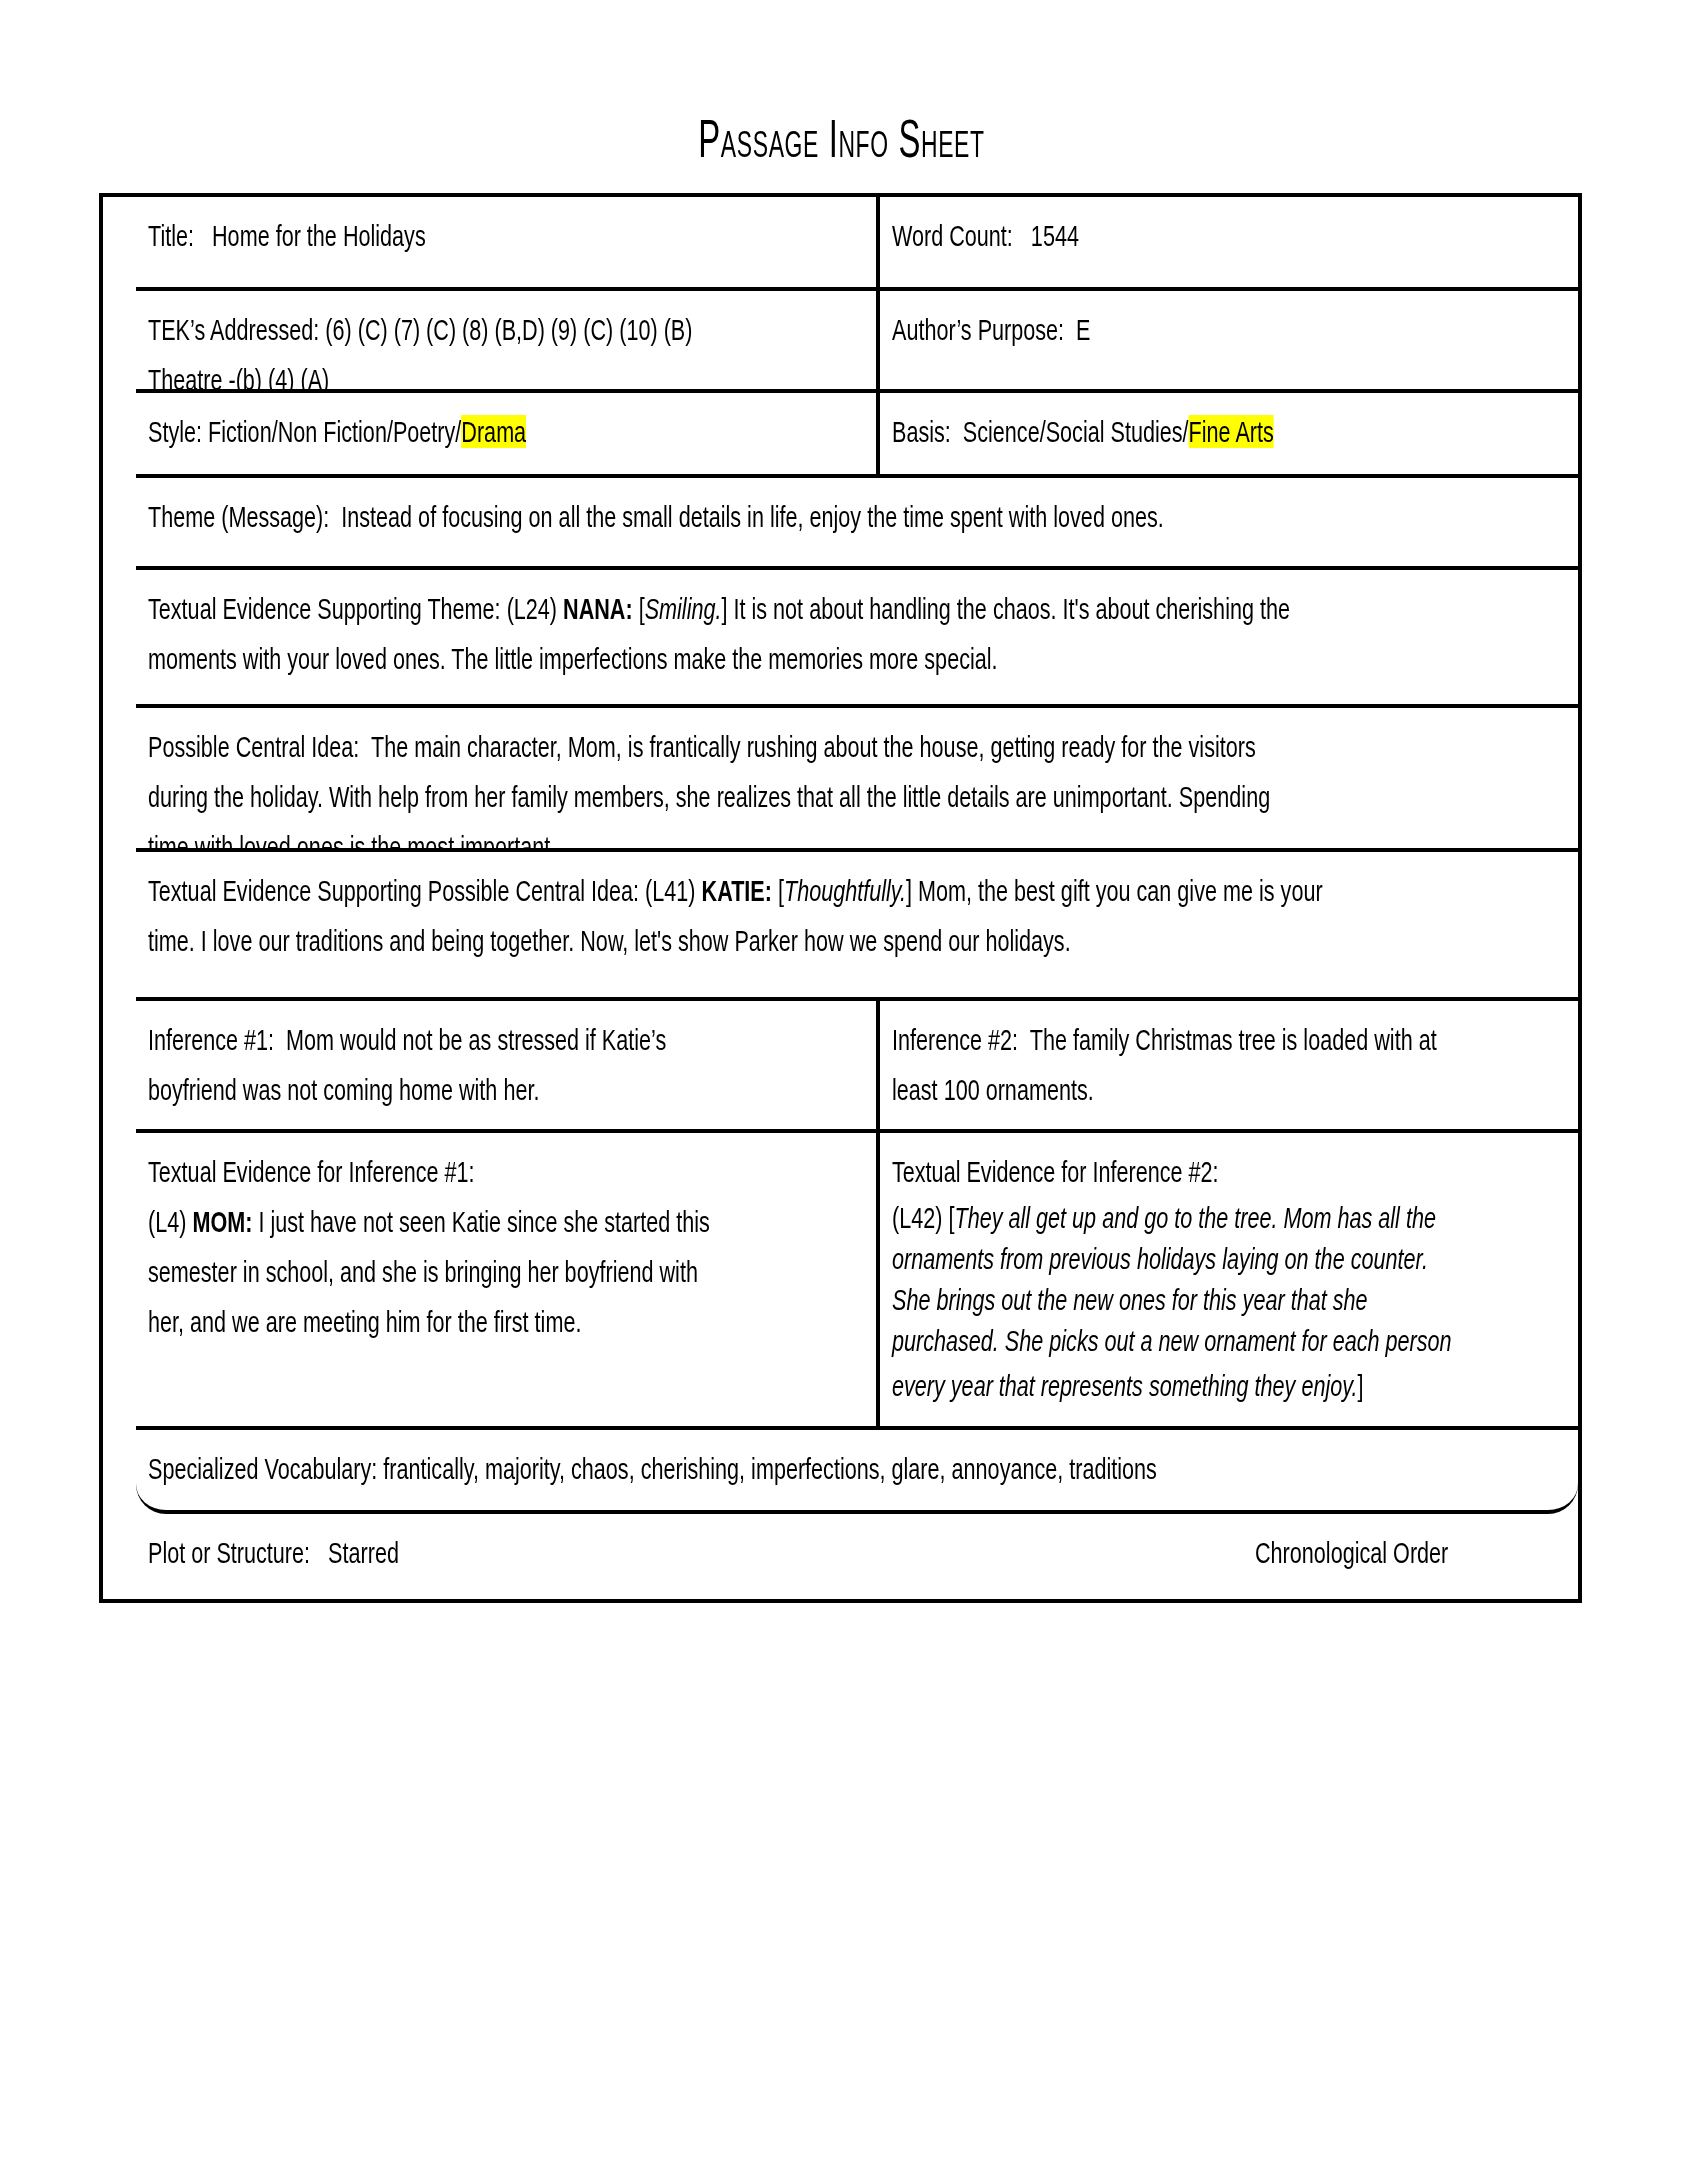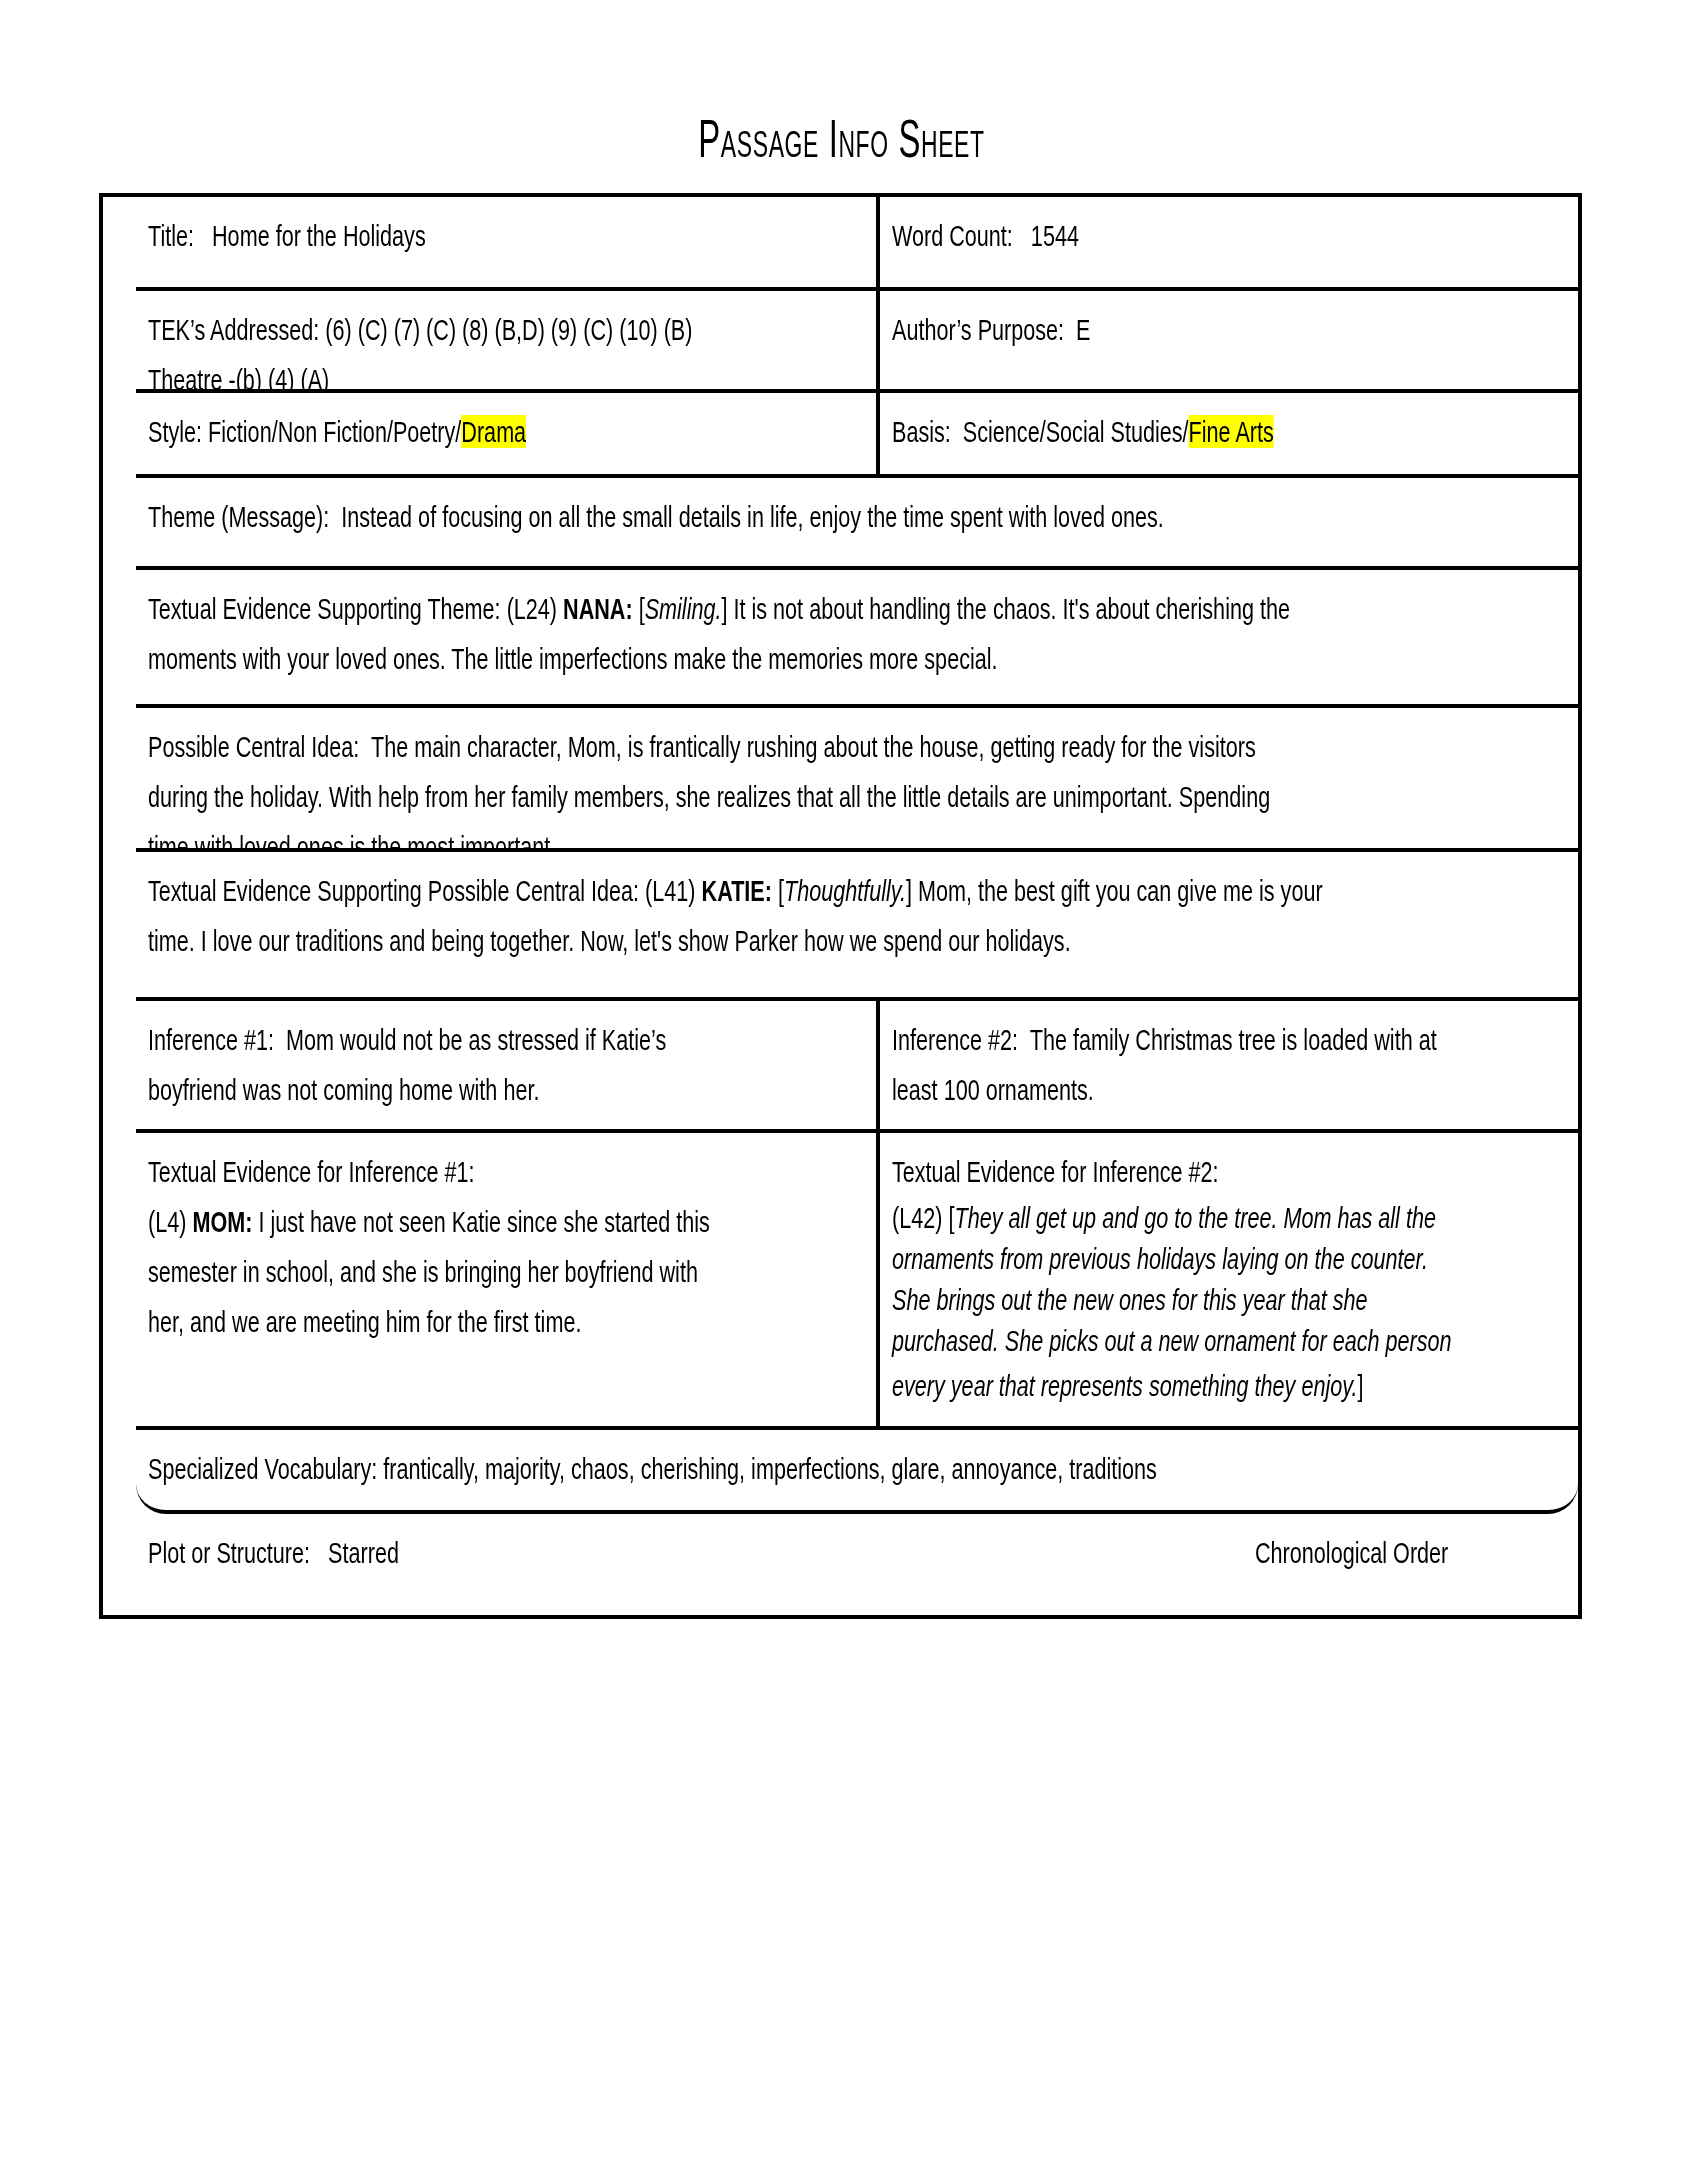--- a/index.html
+++ b/index.html
@@ -230,21 +230,21 @@
 
   <div class="row" style="height:84px;border-radius:30px;">
     <div class="cell full">
       <span class="txt">
         <span>Specialized Vocabulary:</span>
         <span>frantically, majority, chaos, cherishing, imperfections, glare, annoyance, traditions</span>
       </span>
     </div>
   </div>
 
-  <div class="row" style="height:101px; position:relative;">
+  <div class="row" style="height:85px; position:relative;">
     <div class="cell full">
       <span class="txt">
         <span>Plot or Structure:</span>&nbsp;&nbsp;
         <span>Starred</span>
       </span>
       <span class="plot-right" style="top:14px;">
         <span class="txt">Chronological Order</span>
       </span>
     </div>
   </div>

